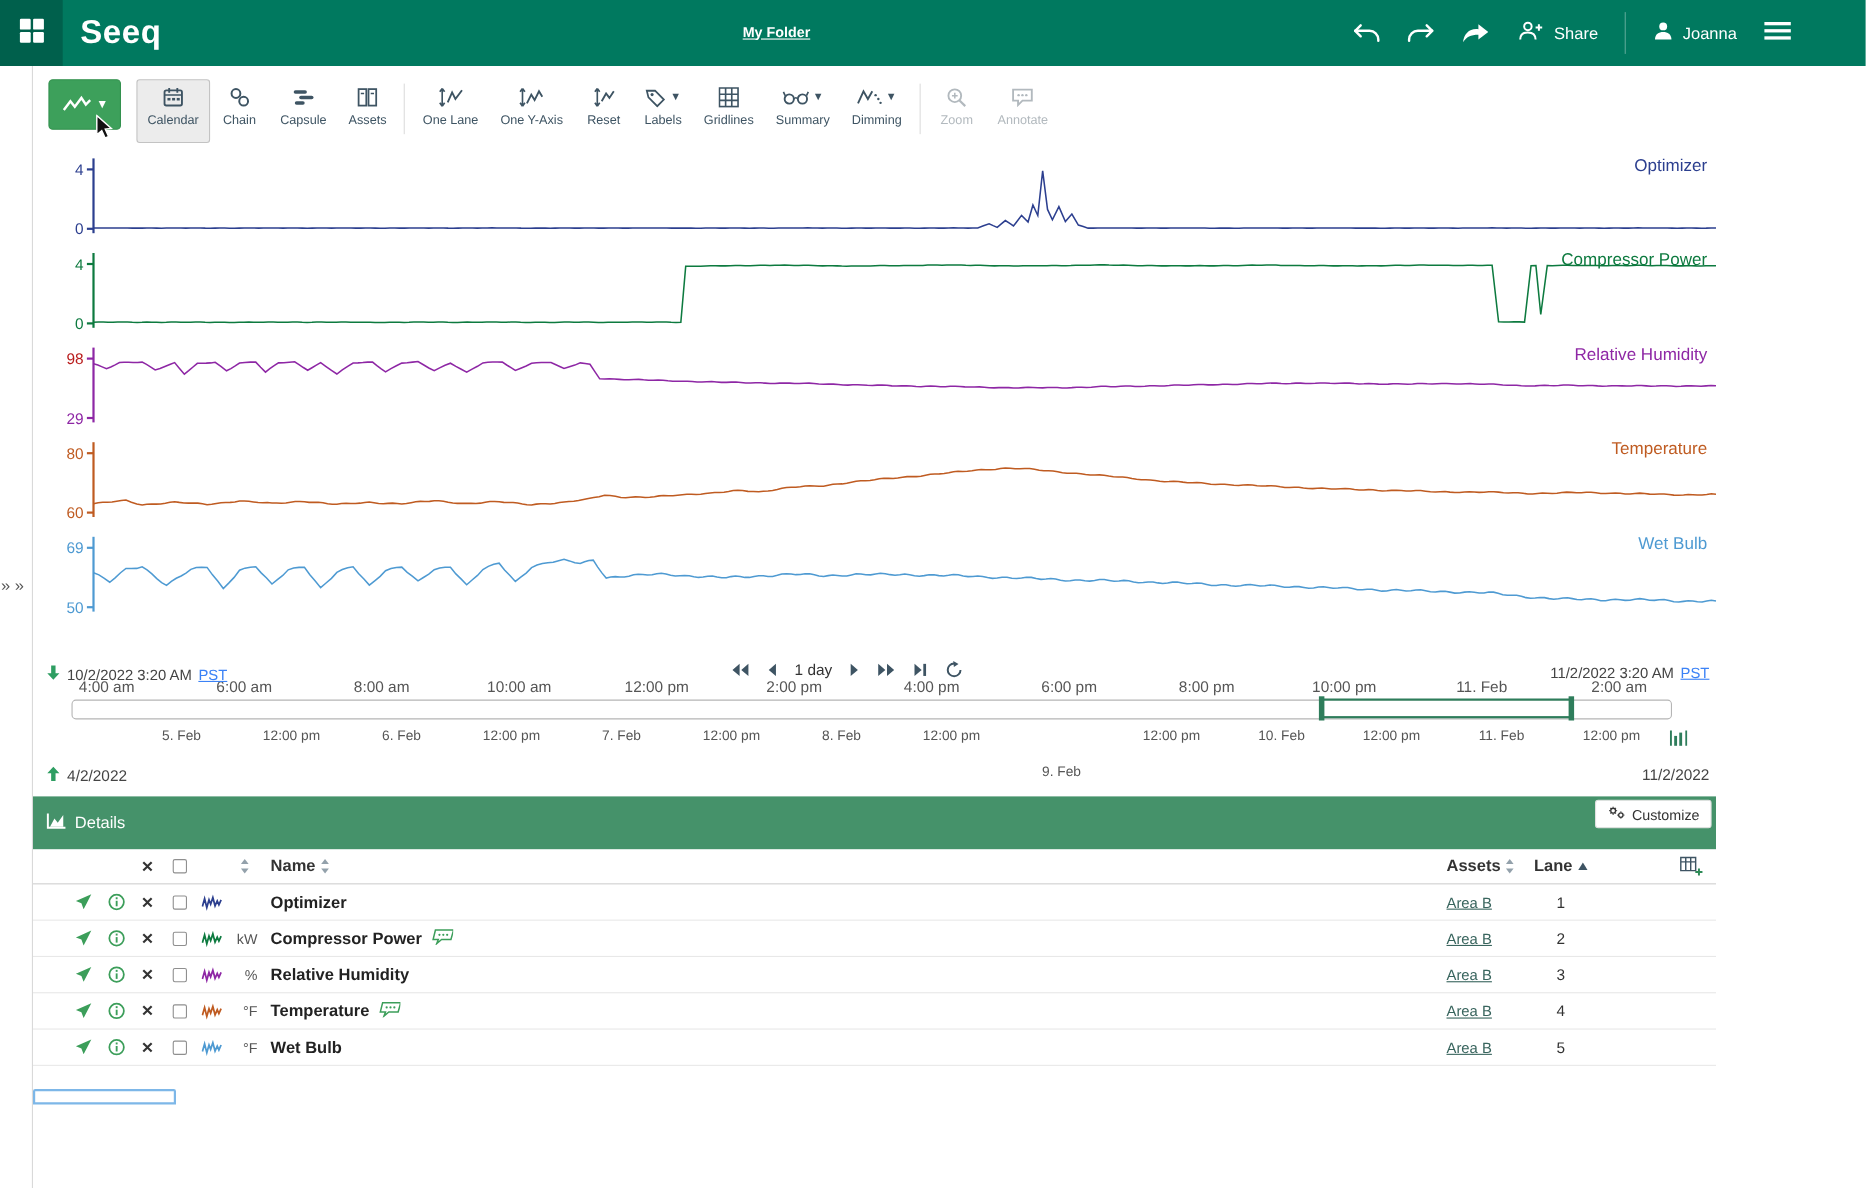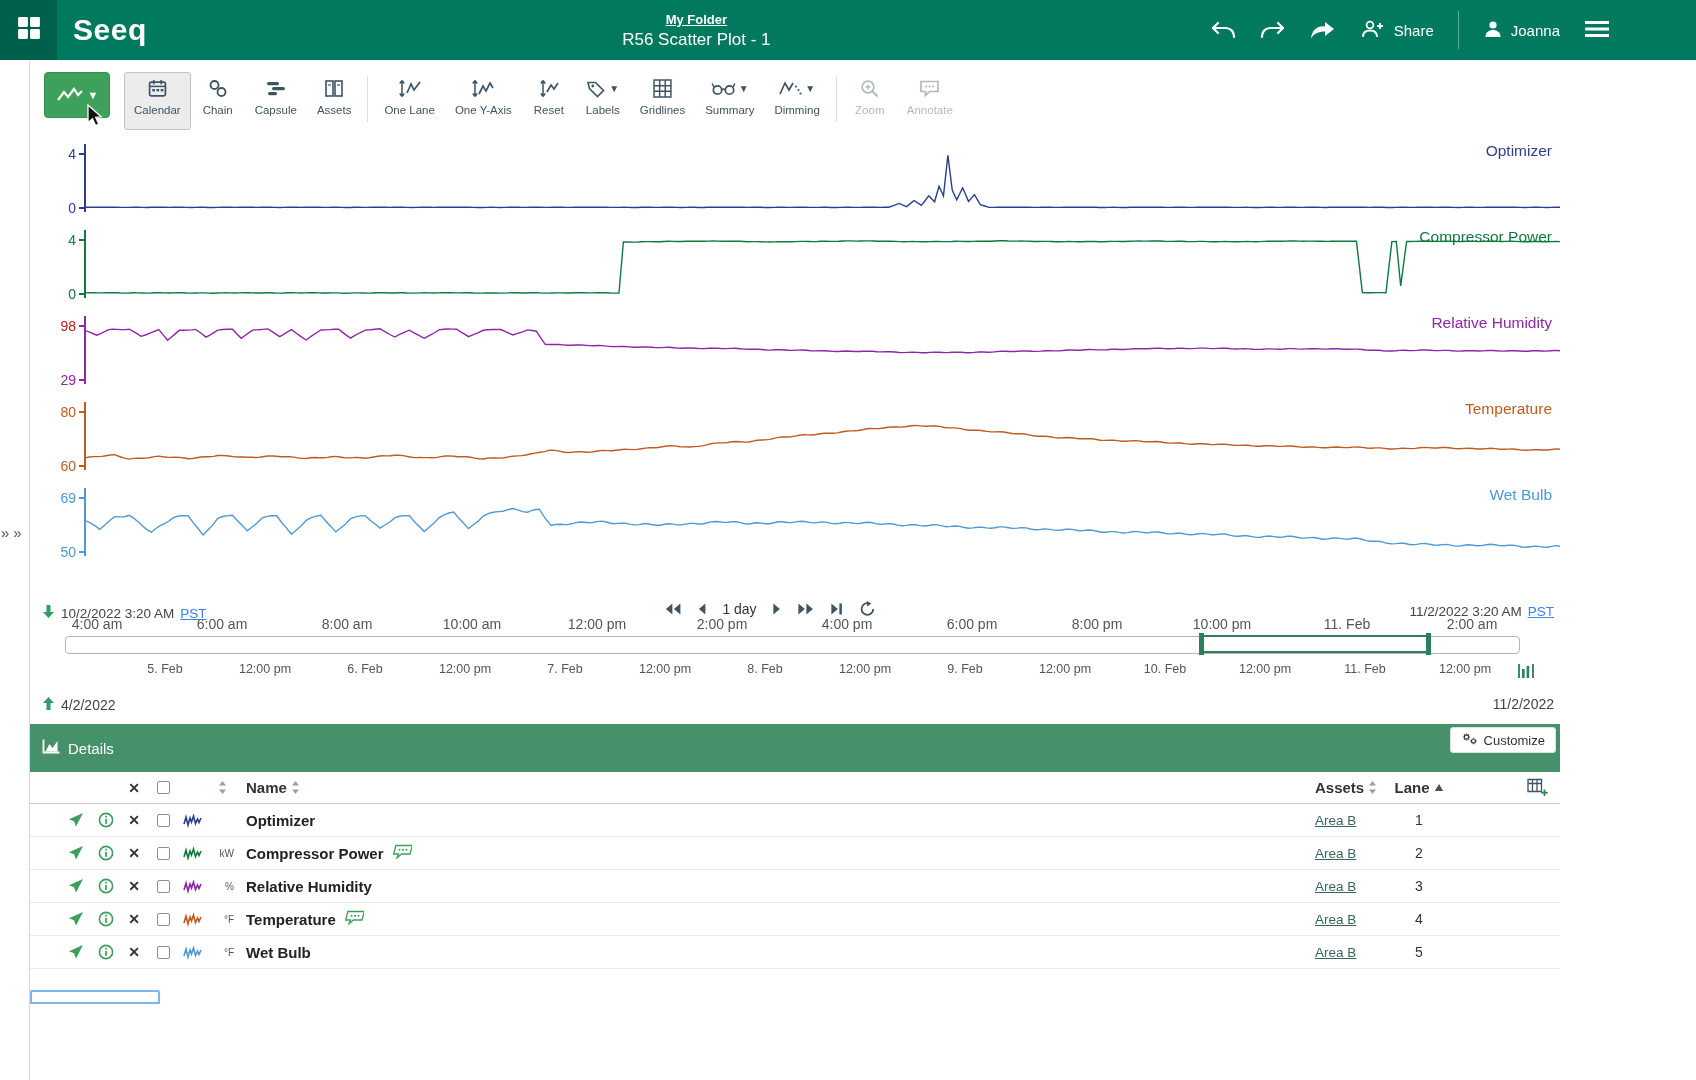--- a/index.html
+++ b/index.html
@@ -11,21 +11,21 @@
     background:#00795f; display:flex; align-items:center; }
   .grid-btn { width:57px; height:60px; background:#00604c; display:flex;
     align-items:center; justify-content:center; flex:0 0 auto; }
   .logo { color:#fff; font-size:30px; font-weight:bold; letter-spacing:.5px;
     margin-left:16px; width:110px; flex:0 0 auto; }
   .header-center { flex:1; text-align:center; color:#fff; }
   .breadcrumb { font-size:13px; font-weight:bold; text-decoration:underline;
     color:#fff; display:inline-block; margin-bottom:3px; cursor:pointer; }
   .doc-title { font-size:17px; }
   .header-right { flex:0 0 auto; display:flex; align-items:center; gap:24px;
-    padding-right:86px; color:#fff; }
+    padding-right:67px; color:#fff; }
   .hdr-ico { display:flex; align-items:center; gap:8px; font-size:15px; cursor:pointer; }
   .hdr-divider { width:1px; height:38px; background:rgba(255,255,255,.35); }
 
   
   .rail { position:absolute; left:0; top:60px; width:30px; height:1020px;
     background:#fff; border-right:1px solid #d9d9d9; }
   .rail-chevrons { position:absolute; left:1px; top:464px; color:#555;
     font-size:15px; letter-spacing:4px; cursor:pointer; }
 
   
@@ -95,21 +95,21 @@
     display:flex; align-items:center; gap:6px; padding:0 10px; cursor:pointer; }
 
   .dtable { width:100%; }
   .drow { display:grid; grid-template-columns:32px 28px 28px 30px 28px 32px 1fr 95px 62px 110px;
     align-items:center; height:33px; border-bottom:1px solid #e8e8e8; padding-left:30px; }
   .drow.head { height:32px; border-bottom:1px solid #cfcfcf; }
   .cell { display:flex; align-items:center; }
   .cell.center { justify-content:center; }
   .xmark { color:#333; font-weight:bold; font-size:14px; cursor:pointer; }
   .cbox { width:13px; height:13px; border:1.5px solid #8f8f8f; border-radius:2px; background:#fff; cursor:pointer; }
-  .unit { font-size:10px; color:#555; justify-content:flex-end; padding-right:4px; }
+  .unit { font-size:13px; color:#555; justify-content:flex-end; padding-right:4px; }
   .sname { font-size:15px; font-weight:bold; color:#222; padding-left:8px; gap:8px; }
   .hlabel { font-size:15px; font-weight:bold; color:#333; gap:4px; }
   .asset-link { font-size:13.5px; color:#39655e; text-decoration:underline; cursor:pointer; padding-left:22px; }
   .lane-num { font-size:14px; color:#333; justify-content:center; }
   .trail { justify-content:flex-end; padding-right:12px; }
 
   .popup-edge { position:absolute; left:0px; top:930px; width:130px; height:14px;
     background:#fff; border:2px solid #7db7e8; border-radius:2px 2px 0 0; }
 
   .cursor { position:absolute; left:86px; top:104px; z-index:60; pointer-events:none; }
@@ -124,21 +124,20 @@
           <rect x="1" y="1" width="9" height="9" rx="1" fill="#fff"></rect>
           <rect x="12" y="1" width="9" height="9" rx="1" fill="#fff"></rect>
           <rect x="1" y="12" width="9" height="9" rx="1" fill="#fff"></rect>
           <rect x="12" y="12" width="9" height="9" rx="1" fill="#fff"></rect>
         </svg>
     </span>
   </div>
   <div class="logo">Seeq</div>
   <div class="header-center">
     <span class="breadcrumb">My Folder</span>
-    <div class="doc-title">R56 Scatter Plot - 1</div>
   </div>
   <div class="header-right">
     <span class="hdr-ico">
       <svg width="26" height="20" viewBox="0 0 26 20">
           <path d="M8 3 L3 8 L8 13" fill="none" stroke="#fff" stroke-width="2.2" stroke-linecap="round" stroke-linejoin="round"></path>
           <path d="M3 8 H16 C20.4 8 24 11.6 24 16 v1" fill="none" stroke="#fff" stroke-width="2.2" stroke-linecap="round"></path>
         </svg>
     </span>
     <span class="hdr-ico">
       <svg width="26" height="20" viewBox="0 0 26 20">
@@ -475,21 +474,21 @@
     </div>
     <div class="timeline-labels" id="tl-labels">
         <span style="left: 100px;">5. Feb</span>
         <span style="left: 200px;">12:00 pm</span>
         <span style="left: 300px;">6. Feb</span>
         <span style="left: 400px;">12:00 pm</span>
         <span style="left: 500px;">7. Feb</span>
         <span style="left: 600px;">12:00 pm</span>
         <span style="left: 700px;">8. Feb</span>
         <span style="left: 800px;">12:00 pm</span>
-        <span style="left: 900px;">9. Feb</span>
+        <span style="left: 900px; margin-top: 32px;">9. Feb</span>
         <span style="left: 1000px;">12:00 pm</span>
         <span style="left: 1100px;">10. Feb</span>
         <span style="left: 1200px;">12:00 pm</span>
         <span style="left: 1300px;">11. Feb</span>
         <span style="left: 1400px;">12:00 pm</span>
       </div>
   </div>
 
   <div class="invest-row">
     <div class="invest-start">

